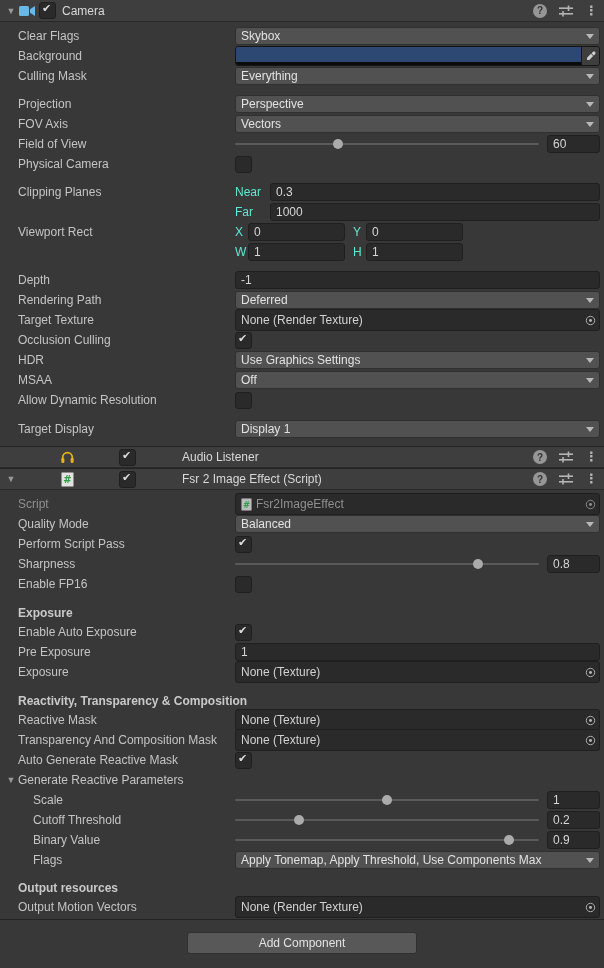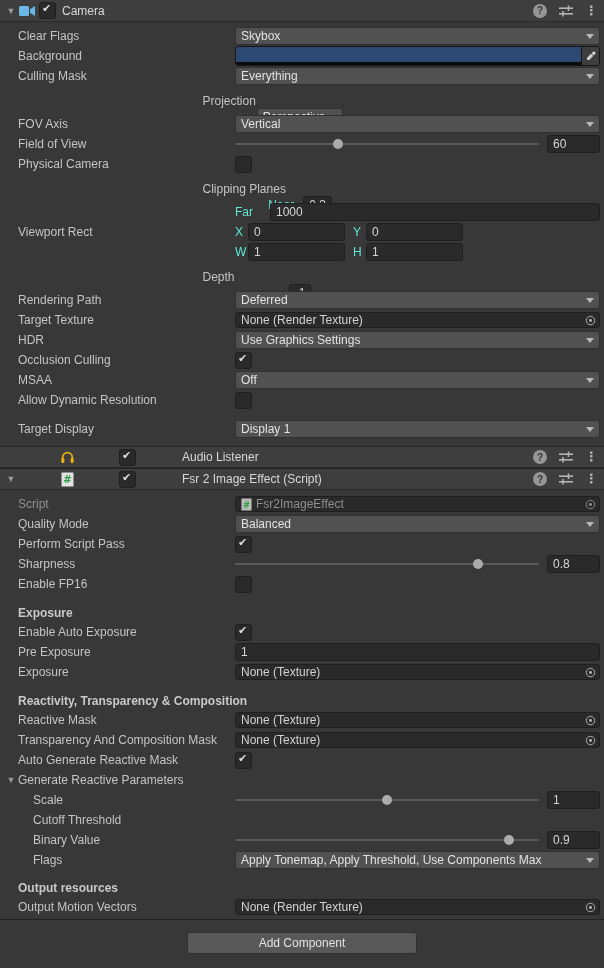--- a/index.html
+++ b/index.html
@@ -23,33 +23,33 @@
   .icon-help{width:14px;height:14px;border-radius:50%;background:#969696;color:#333;
     font-weight:bold;font-size:10px;display:flex;align-items:center;justify-content:center;}
   .kebab{color:#b4b4b4;font-size:13px;font-weight:bold;line-height:14px;letter-spacing:0;}
   
   .section{padding-top:4px;}
   .row{height:20px;display:flex;align-items:center;}
   .label{width:235px;flex:none;padding-left:18px;box-sizing:border-box;white-space:nowrap;overflow:hidden;color:#c4c4c4;}
   .label.indent{padding-left:33px;}
   .label.dim{color:#8f8f8f;}
   .value{flex:1;margin-right:4px;display:flex;align-items:center;height:18px;min-width:0;}
-  .mt8{margin-top:8px;flex-direction:column;} .mt9{margin-top:9px;} .mt10{margin-top:10px;}
+  .mt8{margin-top:8px;} .mt9{margin-top:9px;} .mt10{margin-top:10px;}
   .section-header{height:18px;display:flex;align-items:center;padding-left:18px;font-weight:bold;color:#c9c9c9;}
   .foldrow{height:20px;display:flex;align-items:center;}
   .foldrow .foldout{width:14px;line-height:20px;}
   
   .dropdown{flex:1;height:18px;background:#515151;border:1px solid #303030;border-radius:3px;
     display:flex;align-items:center;padding:0 5px;box-sizing:border-box;color:#e2e2e2;min-width:0;}
   .dropdown .dd-text{flex:1;white-space:nowrap;overflow:hidden;}
   .dd-arrow{width:0;height:0;border-left:4px solid transparent;border-right:4px solid transparent;
     border-top:5px solid #b8b8b8;flex:none;margin-left:4px;}
   .textfield{flex:1;height:18px;background:#2a2a2a;border:1px solid #1f1f1f;border-radius:3px;
     display:flex;align-items:center;padding:0 5px;box-sizing:border-box;color:#d6d6d6;min-width:0;}
-  .objectfield{flex:1;height:16px;background:#2a2a2a;border:1px solid #1f1f1f;border-radius:3px;
+  .objectfield{flex:1;height:22px;background:#2a2a2a;border:1px solid #1f1f1f;border-radius:3px;
     display:flex;align-items:center;box-sizing:border-box;color:#d2d2d2;overflow:hidden;min-width:0;}
   .obj-text{flex:1;padding-left:5px;white-space:nowrap;overflow:hidden;}
   .obj-text.dim{color:#8f8f8f;}
   .obj-picker{width:18px;height:100%;flex:none;display:flex;align-items:center;justify-content:center;}
   .checkbox{width:15px;height:15px;flex:none;background:#2a2a2a;border:1px solid #1f1f1f;border-radius:3px;position:relative;box-sizing:content-box;}
   .checkbox.checked::after{content:"✔";position:absolute;left:2px;top:-1px;font-size:11px;color:#dcdcdc;}
   .slider-wrap{flex:1;display:flex;align-items:center;min-width:0;}
   .slider-track{flex:1;height:2px;background:#5a5a5a;border-radius:1px;position:relative;margin-right:8px;}
   .slider-handle{position:absolute;top:50%;transform:translate(-50%,-50%);width:10px;height:10px;border-radius:50%;background:#ababab;}
   .slider-field{width:53px;flex:none;}
@@ -139,21 +139,21 @@
         <div class="dropdown">
           <span class="dd-text">Perspective</span>
             <span class="dd-arrow"></span>
         </div>
       </div>
     </div>
     <div class="row">
       <div class="label">FOV Axis</div>
       <div class="value">
         <div class="dropdown">
-          <span class="dd-text">Vertical</span>
+          <span class="dd-text">Vectors</span>
             <span class="dd-arrow"></span>
         </div>
       </div>
     </div>
     <div class="row">
       <div class="label">Field of View</div>
       <div class="value">
         <div class="slider-wrap">
           <div class="slider-track">
             <div class="slider-handle" style="left: 34%;"></div>
@@ -236,33 +236,33 @@
           <span class="obj-picker">
               <svg width="11" height="11" viewBox="0 0 12 12">
                 <circle cx="6" cy="6" r="4.6" fill="none" stroke="#b8b8b8"></circle>
                 <circle cx="6" cy="6" r="1.6" fill="#b8b8b8"></circle>
               </svg>
             </span>
         </div>
       </div>
     </div>
     <div class="row">
+      <div class="label">Occlusion Culling</div>
+      <div class="value">
+          <div class="checkbox checked"></div>
+        </div>
+    </div>
+    <div class="row">
       <div class="label">HDR</div>
       <div class="value">
         <div class="dropdown">
           <span class="dd-text">Use Graphics Settings</span>
             <span class="dd-arrow"></span>
         </div>
       </div>
-    </div>
-    <div class="row">
-      <div class="label">Occlusion Culling</div>
-      <div class="value">
-          <div class="checkbox checked"></div>
-        </div>
     </div>
     <div class="row">
       <div class="label">MSAA</div>
       <div class="value">
         <div class="dropdown">
           <span class="dd-text">Off</span>
             <span class="dd-arrow"></span>
         </div>
       </div>
     </div>
@@ -460,20 +460,28 @@
         <div class="slider-wrap">
           <div class="slider-track">
             <div class="slider-handle" style="left: 50%;"></div>
           </div>
           <div class="textfield slider-field">1</div>
         </div>
       </div>
     </div>
     <div class="row">
       <div class="label indent">Cutoff Threshold</div>
+      <div class="value">
+        <div class="slider-wrap">
+          <div class="slider-track">
+            <div class="slider-handle" style="left: 21%;"></div>
+          </div>
+          <div class="textfield slider-field">0.2</div>
+        </div>
+      </div>
     </div>
     <div class="row">
       <div class="label indent">Binary Value</div>
       <div class="value">
         <div class="slider-wrap">
           <div class="slider-track">
             <div class="slider-handle" style="left: 90%;"></div>
           </div>
           <div class="textfield slider-field">0.9</div>
         </div>

